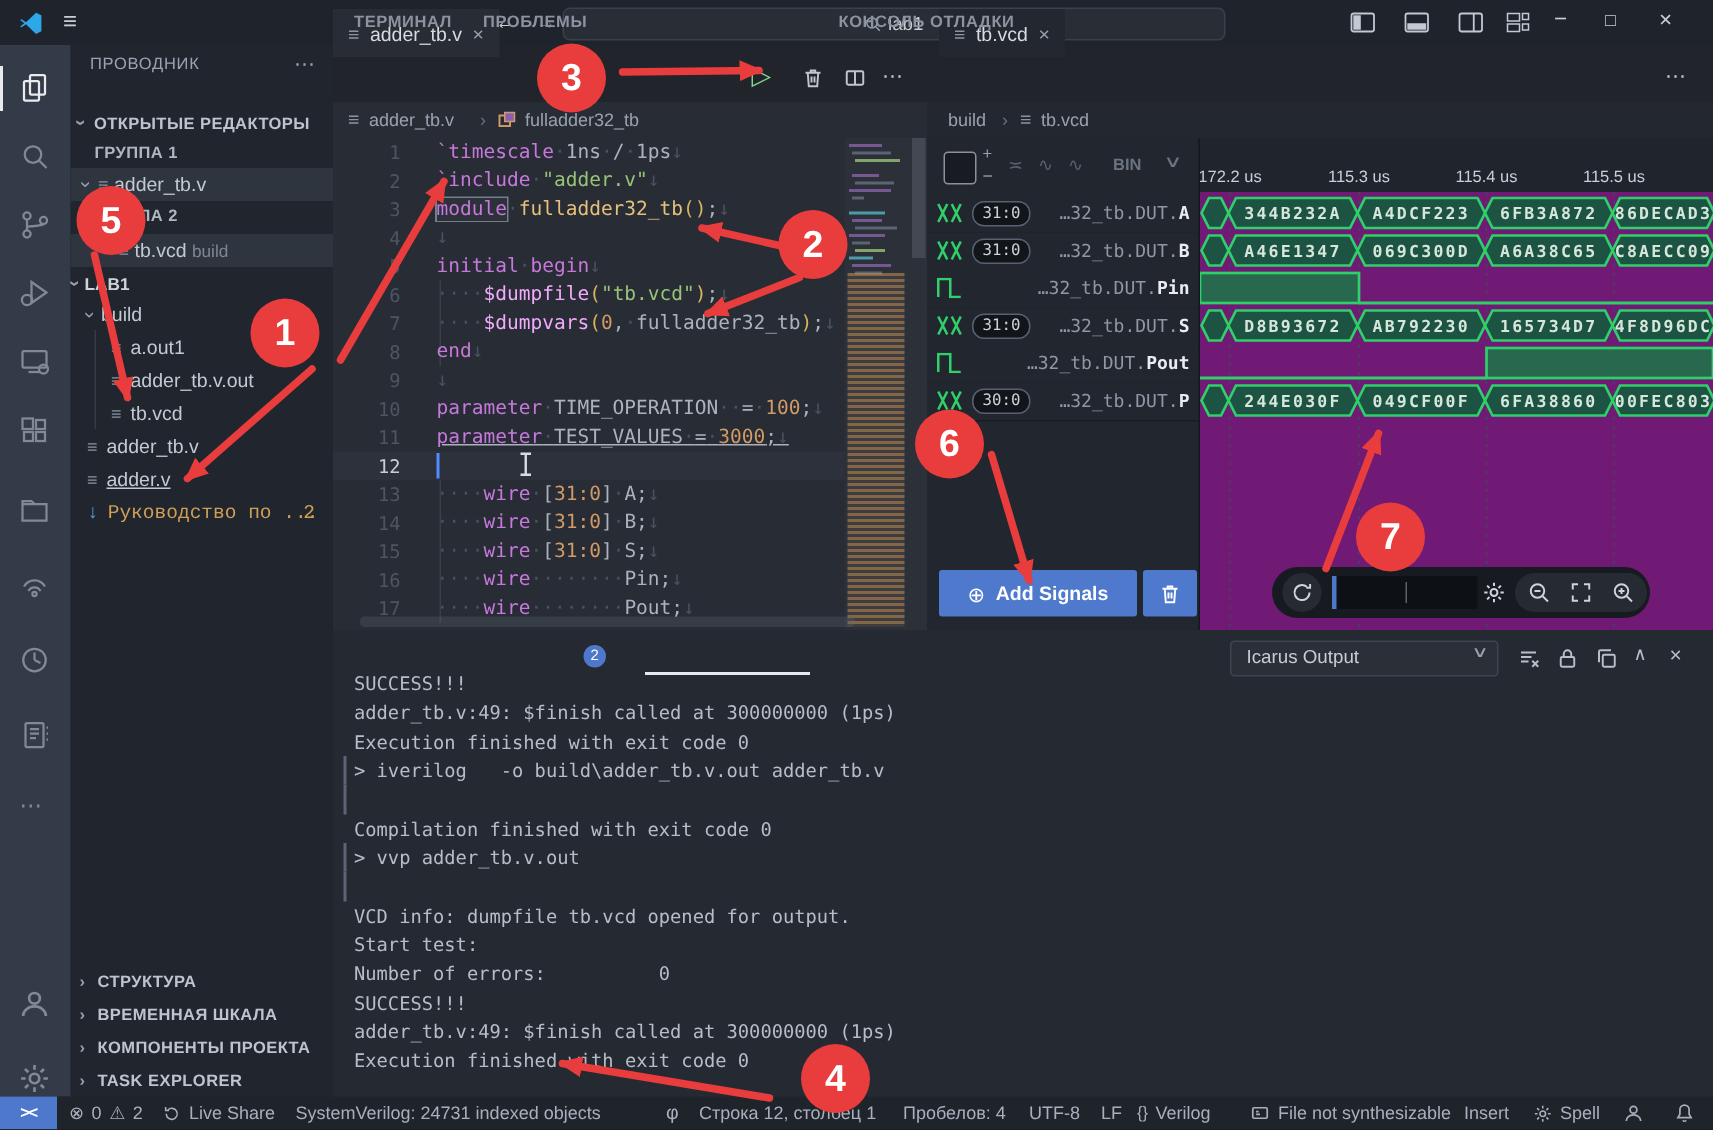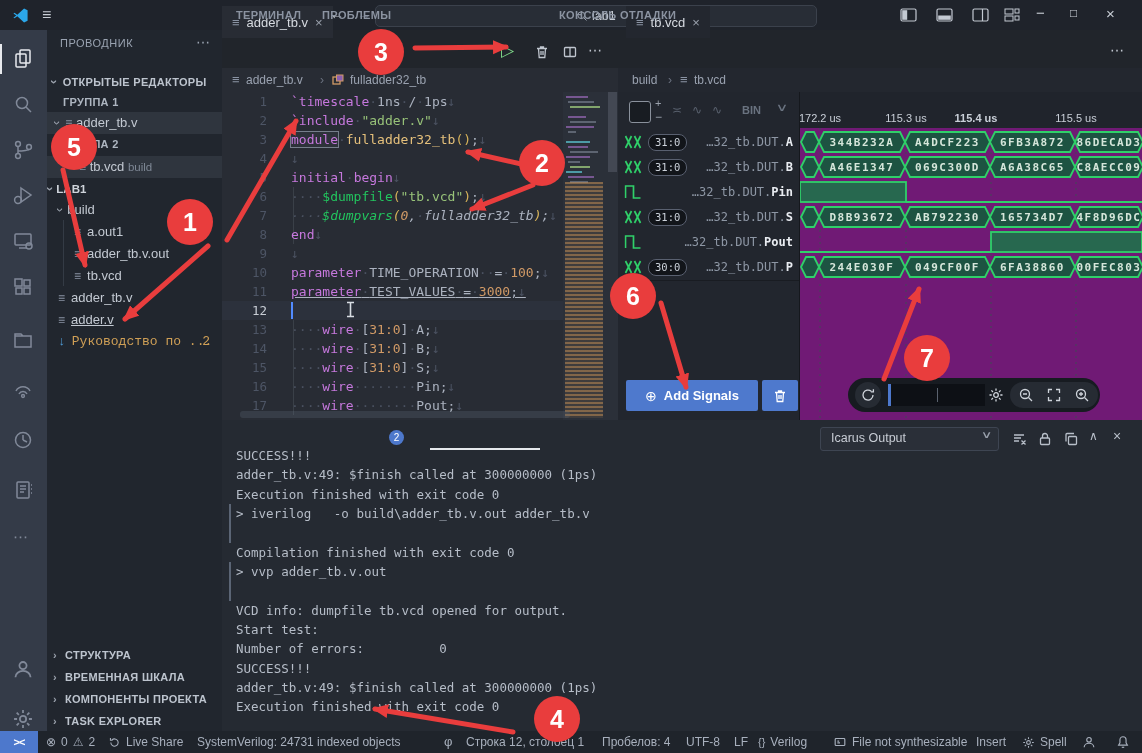--- a/index.html
+++ b/index.html
@@ -29,21 +29,21 @@
   .tablabel{color:#d7dbe1;font-size:13px;}
   .fileico{color:#8a93a3;font-size:13px;}
   .closex{color:#9aa1ac;font-size:13px;}
   .crumb{color:#9aa2b0;font-size:12px;}
   .crumbsep{color:#6b7280;font-size:12px;}
   
   .gutnum{position:absolute;width:45px;text-align:right;color:#4d5565;line-height:19px;
           font-family:"DejaVu Sans Mono",monospace;font-size:12.5px;}
   .codeline{position:absolute;left:69px;height:19px;line-height:19px;white-space:pre;
             font-family:"DejaVu Sans Mono",monospace;font-size:13px;}
-  .tk-k{color:#c678dd}.tk-s{color:#98c379}.tk-n{color:#d19a66}.tk-f{color:#22c55e}
+  .tk-k{color:#c678dd}.tk-s{color:#98c379}.tk-n{color:#d19a66}.tk-f{color:#f0abfc}
   .tk-t{color:#e5c07b}.tk-b{color:#d7b35a}.tk-p{color:#abb2bf}.tk-w{color:#4a5160}
   .tk-kx{color:#c678dd;box-shadow:0 0 0 1px #767e8c;background:rgba(118,126,140,.08);}
   
   .shead{position:absolute;left:47px;width:175px;height:20px;line-height:20px;font-size:11px;
          font-weight:bold;color:#bdc4ce;letter-spacing:.3px;}
   .trow{position:absolute;left:47px;width:175px;height:22px;line-height:22px;font-size:13px;color:#c3c9d2;}
   .trow .ico{color:#8a93a3;font-size:12px;}
   .chev{display:inline-block;color:#9aa1ac;transform:rotate(90deg);font-size:13px;}
   
   .tline{height:19.35px;line-height:19.35px;white-space:pre;color:#b6bdc8;padding-left:14px;
@@ -340,21 +340,21 @@
       <div class="codeline" style="top: 19px;"><span class="tk-k">`include</span><span class="tk-w">·</span><span class="tk-s">"adder.v"</span><span class="tk-w">↓</span></div>
       <div class="gutnum" style="top: 38px;">3</div>
       <div class="codeline" style="top: 38px;"><span class="tk-kx">module</span><span class="tk-w">·</span><span class="tk-t">fulladder32_tb</span><span class="tk-b">()</span><span class="tk-p">;</span><span class="tk-w">↓</span></div>
       <div class="gutnum" style="top: 57px;">4</div>
       <div class="codeline" style="top: 57px;"><span class="tk-w">↓</span></div>
       <div class="gutnum" style="top: 76px;">5</div>
       <div class="codeline" style="top: 76px;"><span class="tk-k">initial</span><span class="tk-w">·</span><span class="tk-k">begin</span><span class="tk-w">↓</span></div>
       <div class="gutnum" style="top: 95px;">6</div>
       <div class="codeline" style="top: 95px;"><span class="tk-w">····</span><span class="tk-f">$dumpfile</span><span class="tk-b">(</span><span class="tk-s">"tb.vcd"</span><span class="tk-b">)</span><span class="tk-p">;</span><span class="tk-w">↓</span></div>
       <div class="gutnum" style="top: 114px;">7</div>
-      <div class="codeline" style="top: 114px; font-style: italic;"><span class="tk-w">····</span><span class="tk-f">$dumpvars</span><span class="tk-b">(</span><span class="tk-n">0</span><span class="tk-p">,</span><span class="tk-w">·</span><span class="tk-p">fulladder32_tb</span><span class="tk-b">)</span><span class="tk-p">;</span><span class="tk-w">↓</span></div>
+      <div class="codeline" style="top: 114px;"><span class="tk-w">····</span><span class="tk-f">$dumpvars</span><span class="tk-b">(</span><span class="tk-n">0</span><span class="tk-p">,</span><span class="tk-w">·</span><span class="tk-p">fulladder32_tb</span><span class="tk-b">)</span><span class="tk-p">;</span><span class="tk-w">↓</span></div>
       <div class="gutnum" style="top: 133px;">8</div>
       <div class="codeline" style="top: 133px;"><span class="tk-k">end</span><span class="tk-w">↓</span></div>
       <div class="gutnum" style="top: 152px;">9</div>
       <div class="codeline" style="top: 152px;"><span class="tk-w">↓</span></div>
       <div class="gutnum" style="top: 171px;">10</div>
       <div class="codeline" style="top: 171px;"><span class="tk-k">parameter</span><span class="tk-w">·</span><span class="tk-p">TIME_OPERATION</span><span class="tk-w">··</span><span class="tk-p">=</span><span class="tk-w">·</span><span class="tk-n">100</span><span class="tk-p">;</span><span class="tk-w">↓</span></div>
       <div class="gutnum" style="top: 190px;">11</div>
       <div class="codeline" style="top: 190px; text-decoration: underline;"><span class="tk-k">parameter</span><span class="tk-w">·</span><span class="tk-p">TEST_VALUES</span><span class="tk-w">·</span><span class="tk-p">=</span><span class="tk-w">·</span><span class="tk-n">3000</span><span class="tk-p">;</span><span class="tk-w">↓</span></div>
       <div class="gutnum" style="top: 209px; color: rgb(200, 205, 213);">12</div>
       <div class="codeline" style="top: 209px;"></div>
@@ -413,21 +413,21 @@
   <div class="abs" style="left:655px;top:110px;color:#9aa1ac;font-size:12px">−</div>
   <div class="abs" style="left:672px;top:103px;color:#59616e;font-size:12px">≍</div>
   <div class="abs" style="left:692px;top:103px;color:#59616e;font-size:12px">∿</div>
   <div class="abs" style="left:712px;top:103px;color:#59616e;font-size:12px">∿</div>
   <div class="abs" style="left:742px;top:104px;color:#6a7380;font-weight:bold;font-size:11px">BIN</div>
   <div class="abs" style="left:778px;top:101px;color:#6a7380;font-size:11px;transform:scaleX(1.6)">∨</div>
 
   <div id="wavehead" class="abs">
       <div class="tlabel" style="left: 20px;">172.2 us</div>
       <div class="tlabel" style="left: 106px;">115.3 us</div>
-      <div class="tlabel" style="left: 176px; font-weight: bold;">115.4 us</div>
+      <div class="tlabel" style="left: 191px;">115.4 us</div>
       <div class="tlabel" style="left: 276px;">115.5 us</div>
     </div>
   <div id="wavearea" class="abs"><svg width="342" height="292" viewBox="0 0 342 292">
         <line x1="20" y1="0" x2="20" y2="292" stroke="#404957" stroke-width="1" stroke-dasharray="2,4"></line>
         <line x1="106" y1="0" x2="106" y2="292" stroke="#404957" stroke-width="1" stroke-dasharray="2,4"></line>
         <line x1="191" y1="0" x2="191" y2="292" stroke="#404957" stroke-width="1" stroke-dasharray="2,4"></line>
         <line x1="276" y1="0" x2="276" y2="292" stroke="#404957" stroke-width="1" stroke-dasharray="2,4"></line>
         <path d="M1 14 L6 4 L14 4 L19 14 L14 24 L6 24 Z" fill="#1d5342" stroke="#2fd069" stroke-width="1.8"></path>
         <path d="M19 14 L24 4 L100 4 L105 14 L100 24 L24 24 Z" fill="#1d5342" stroke="#2fd069" stroke-width="1.8"></path>
         <text x="62" y="18" text-anchor="middle" fill="#d5e6da" font-family="DejaVu Sans Mono, monospace" font-size="11px" font-weight="bold" letter-spacing="1.5">344B232A</text>

